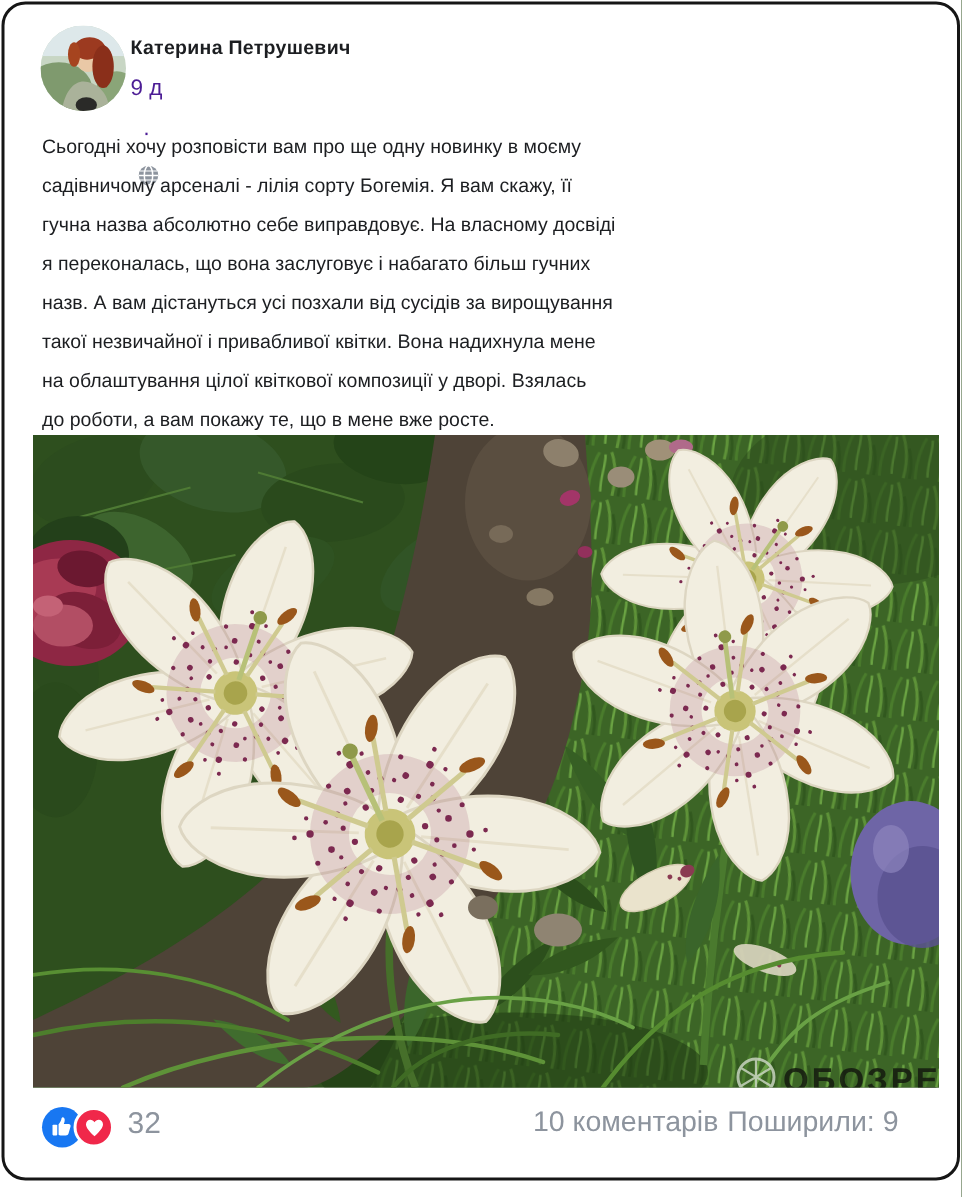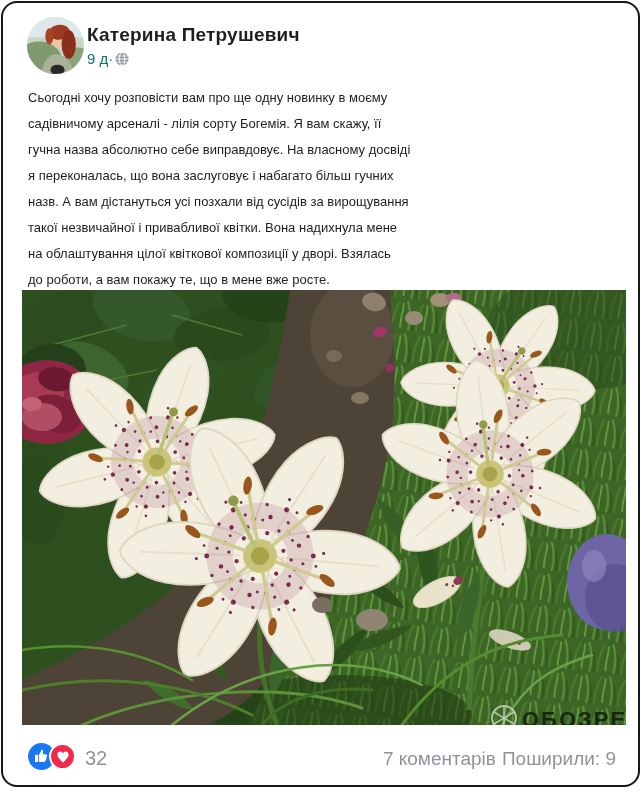--- a/index.html
+++ b/index.html
@@ -12,43 +12,43 @@
     position:absolute;left:1px;top:1px;width:635px;height:782px;
     background:#fff;border:2px solid #161616;border-radius:16px;overflow:hidden;
   }
   
   .avatar{
     position:absolute;left:24px;top:14px;width:57px;height:57px;border-radius:50%;
     overflow:hidden;cursor:pointer;
   }
   .avatar svg{display:block;width:100%;height:100%;}
   .name{
-    position:absolute;left:84px;top:21px;font-size:19px;font-weight:bold;
+    position:absolute;left:84px;top:21px;font-size:13px;font-weight:bold;
     color:#1c1e21;letter-spacing:.2px;cursor:pointer;
   }
   .meta{
-    position:absolute;left:84px;top:47px;font-size:15px;color:#0f766e;
-    display:flex;align-items:center;gap:0;cursor:pointer;
+    position:absolute;left:84px;top:47px;font-size:15px;color:#4c1d95;
+    display:flex;align-items:center;gap:13px;cursor:pointer;flex-direction:column;
   }
   .meta .globe{display:inline-flex;margin-left:2px;}
   
   .body-text{
     position:absolute;left:25px;top:82px;width:602px;
     font-size:13px;line-height:26px;color:#1c1e21;white-space:pre-line;
   }
   
   .photo{
     position:absolute;left:19px;top:287px;width:604px;height:435px;cursor:pointer;
     background:#2e4f1e;
   }
   .photo svg{display:block;width:604px;height:435px;}
   
   .footer{
-    position:absolute;left:25px;right:22px;top:735px;height:32px;
-    display:flex;align-items:flex-end;
+    position:absolute;left:25px;right:39px;top:735px;height:32px;
+    display:flex;align-items:flex-start;
   }
   .rx{
     border-radius:50%;display:flex;align-items:center;justify-content:center;
     flex:0 0 auto;cursor:pointer;
   }
   .rx.like{width:27px;height:27px;background:#1877f2;position:relative;z-index:1;}
   .rx.love{width:23px;height:23px;background:#f0284a;border:2px solid #fff;margin-left:-6px;position:relative;z-index:2;}
   .rx svg{width:19px;height:19px;}
   .rx.love svg{width:16px;height:16px;}
   .count{margin-left:9px;font-size:20px;color:#8d949e;cursor:pointer;}
@@ -266,18 +266,18 @@
         <path d="M4.5,9.8 h2.6 c0.4,0 0.7,0.3 0.7,0.7 v7.7 c0,0.4 -0.3,0.7 -0.7,0.7 H4.5 c-0.4,0 -0.7,-0.3 -0.7,-0.7 v-7.7 C3.8,10.1 4.1,9.8 4.5,9.8 Z"></path>
       </svg>
     </span>
     <span class="rx love">
       <svg viewBox="0 0 24 24" fill="#ffffff">
         <path d="M12,20.3 C6.4,15.2 3.5,11.6 3.5,8.3 C3.5,5.6 5.6,3.8 7.8,3.8 C9.5,3.8 11.1,4.9 12,6.3 C12.9,4.9 14.5,3.8 16.2,3.8 C18.4,3.8 20.5,5.6 20.5,8.3 C20.5,11.6 17.6,15.2 12,20.3 Z"></path>
       </svg>
     </span>
     <span class="count">32</span>
     <span class="meta-right">
-      <span>7 коментарів</span>
+      <span>10 коментарів</span>
       <span>Поширили: 9</span>
     </span>
   </div>
 
 </div>
 
 </body></html>

